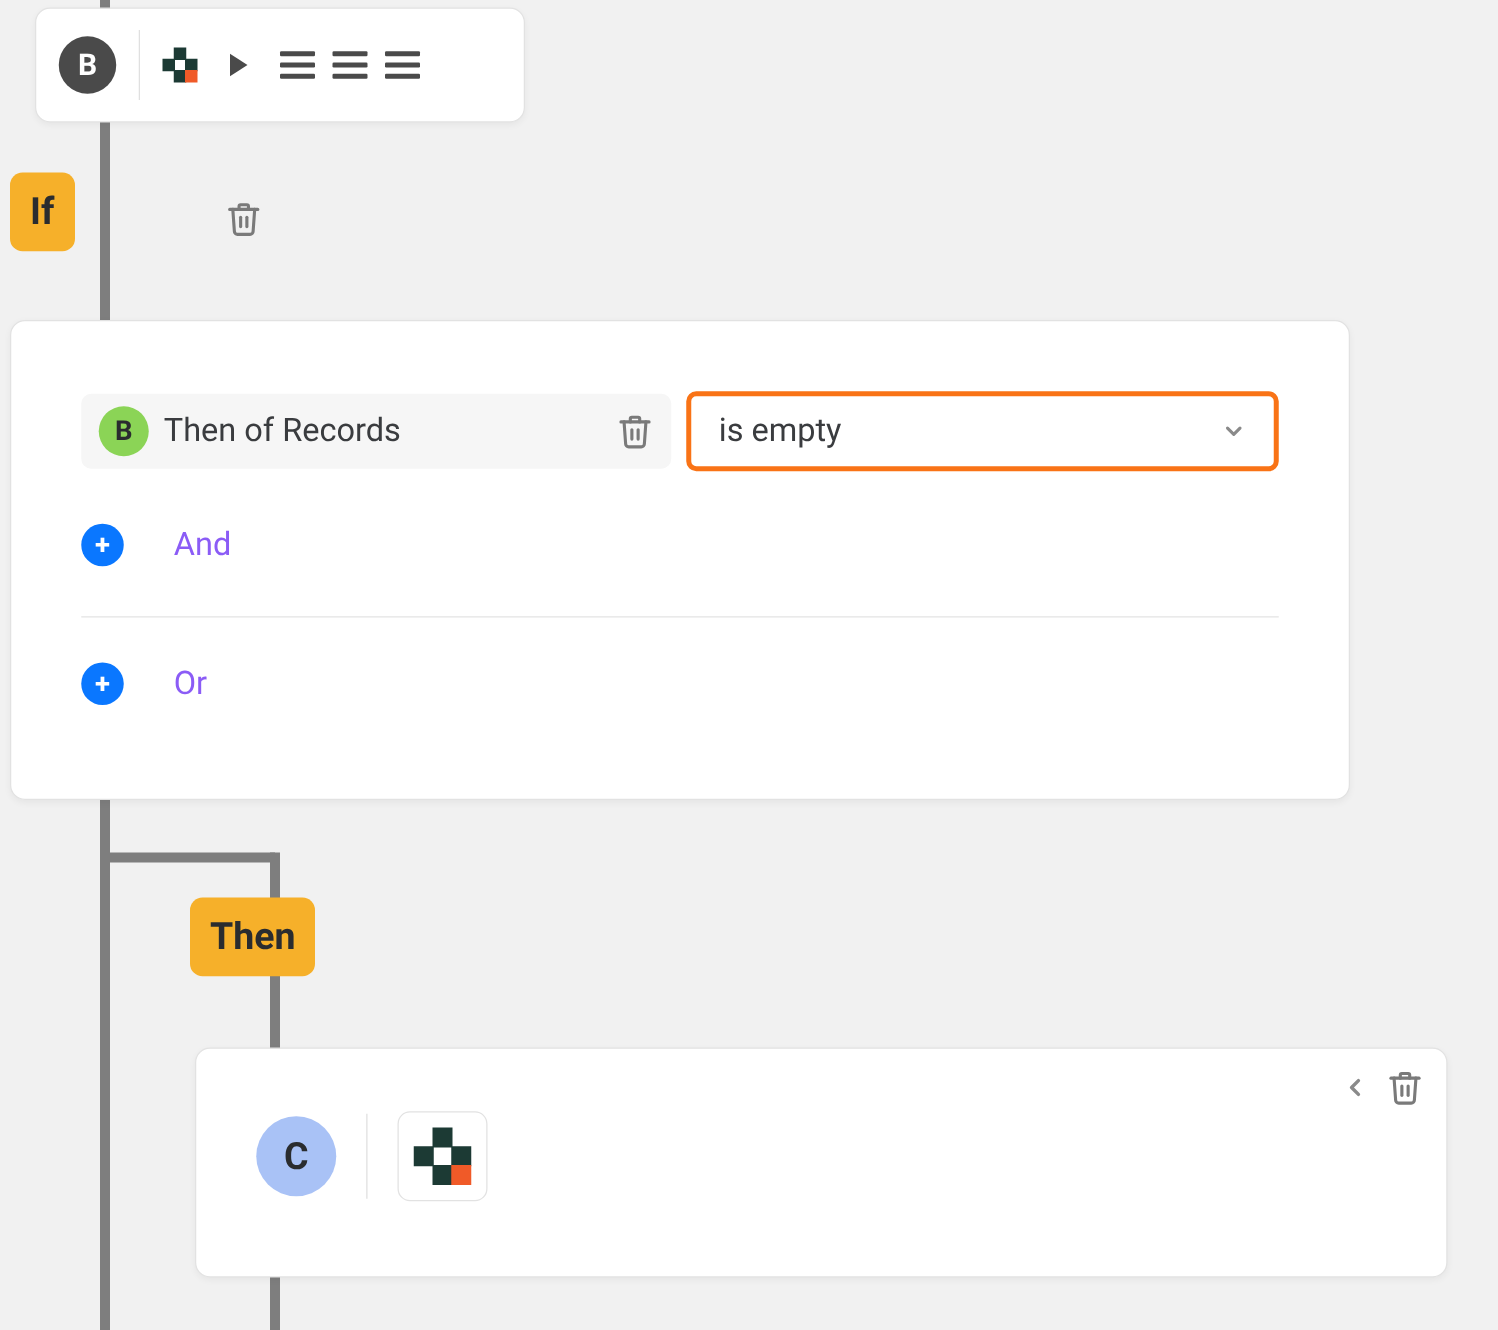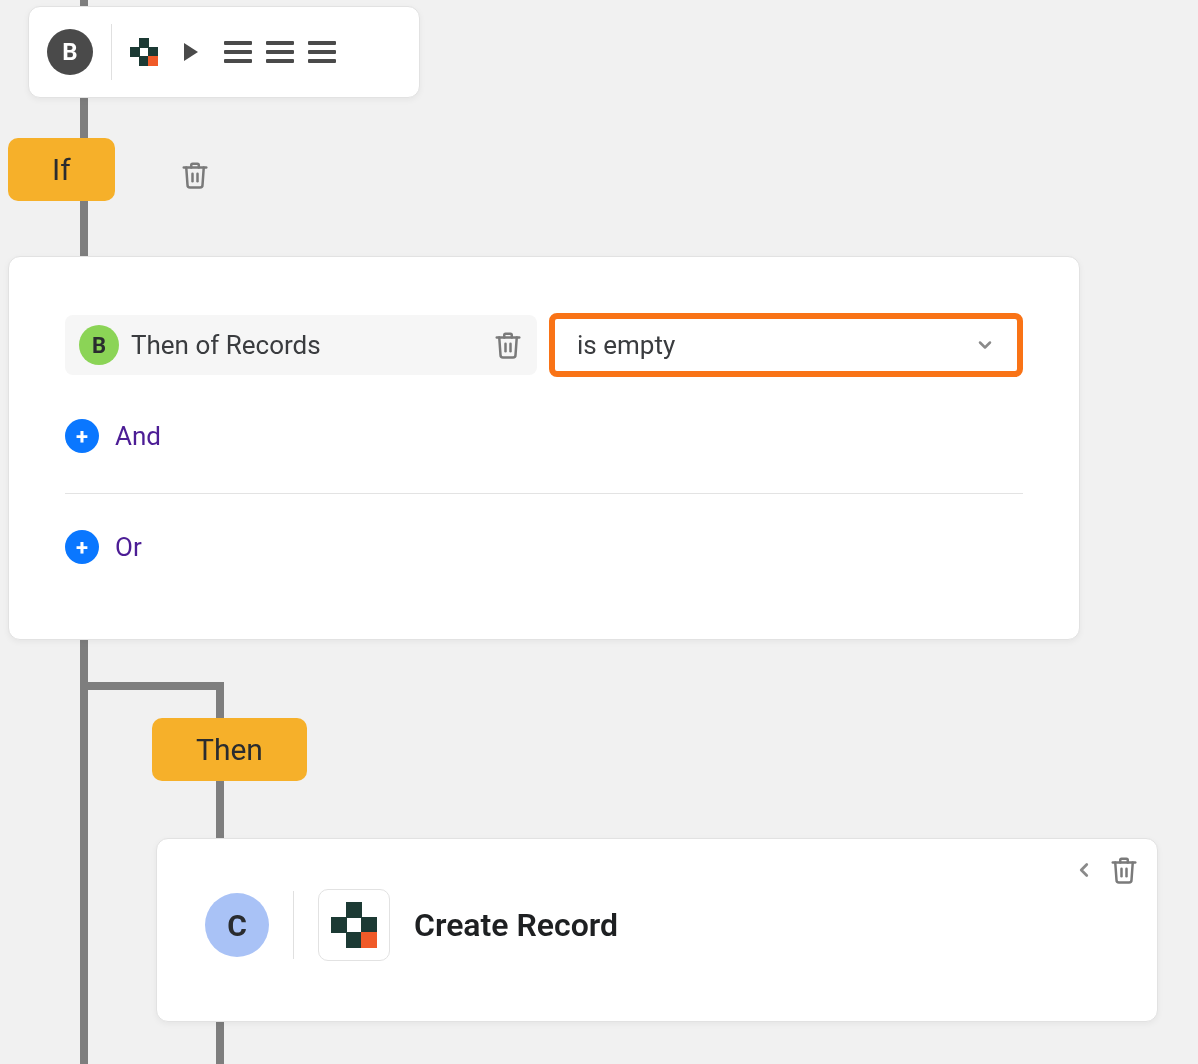--- a/index.html
+++ b/index.html
@@ -85,23 +85,23 @@
   .pixel-logo.lg .pq2 { top:15px; left:0; }
   .pixel-logo.lg .pq3 { top:15px; left:30px; }
   .pixel-logo.lg .pq4 { top:30px; left:15px; }
   .pixel-logo.lg .pq5 { top:30px; left:30px; }
 
   
   .flow-label {
     position: absolute;
     background: #f6b02a;
     color: #2a2c2f;
-    font-weight: 400;
+    font-weight: 700;
     font-size: 30px;
-    padding: 14px 44px;
+    padding: 14px 16px;
     border-radius: 10px;
   }
 
   
   .trash {
     width: 30px; height: 34px; position: relative;
     cursor: pointer;
   }
   .trash svg { width:100%; height:100%; display:block; }
 
@@ -130,21 +130,21 @@
     background:#f6f6f6;
     border-radius: 8px;
     padding: 10px 14px;
     width: 472px;
   }
   .badge-green { background:#8bd456; color:#2a2c2f; width:40px; height:40px; font-size:22px; }
   .var-chip-label { font-size: 26px; color:#3a3c3f; flex:1; }
   .var-chip .trash { margin-left:auto; width:30px; height:34px; }
 
   .op-select {
-    border:6px solid #f97316;
+    border:4px solid #f97316;
     border-radius:8px;
     height:64px;
     flex:1;
     display:flex;
     align-items:center;
     padding: 0 22px;
     font-size:26px;
     color:#3a3c3f;
     justify-content:space-between;
     cursor:pointer;
@@ -158,21 +158,21 @@
     align-items:center;
     gap: 16px;
     margin-top: 42px;
   }
   .plus-circle {
     width:34px; height:34px; border-radius:50%;
     background:#0a77ff; display:flex; align-items:center; justify-content:center;
     color:#fff; font-size:22px; font-weight:700;
     cursor:pointer;
   }
-  .add-row-label { font-size:26px; color:#4c1d95; }
+  .add-row-label { font-size:26px; color:#8b5cf6;margin-left:24px; }
 
   .hr {
     height:1px; background:#e3e3e3; margin: 40px 0 0 0;
   }
 
   
   .elbow-h {
     position:absolute; background:#7e7e7e; height:8px;
   }
 
@@ -328,15 +328,14 @@
     <div class="vbar" style="height:68px;"></div>
     <div class="logo-box">
       <div class="pixel-logo lg">
         <div class="pq pq1"></div>
           <div class="pq pq2"></div>
           <div class="pq pq3"></div>
           <div class="pq pq4"></div>
           <div class="pq pq5"></div>
       </div>
     </div>
-    <div class="action-title">Create Record</div>
   </div>
 </div>
 
 </body></html>

